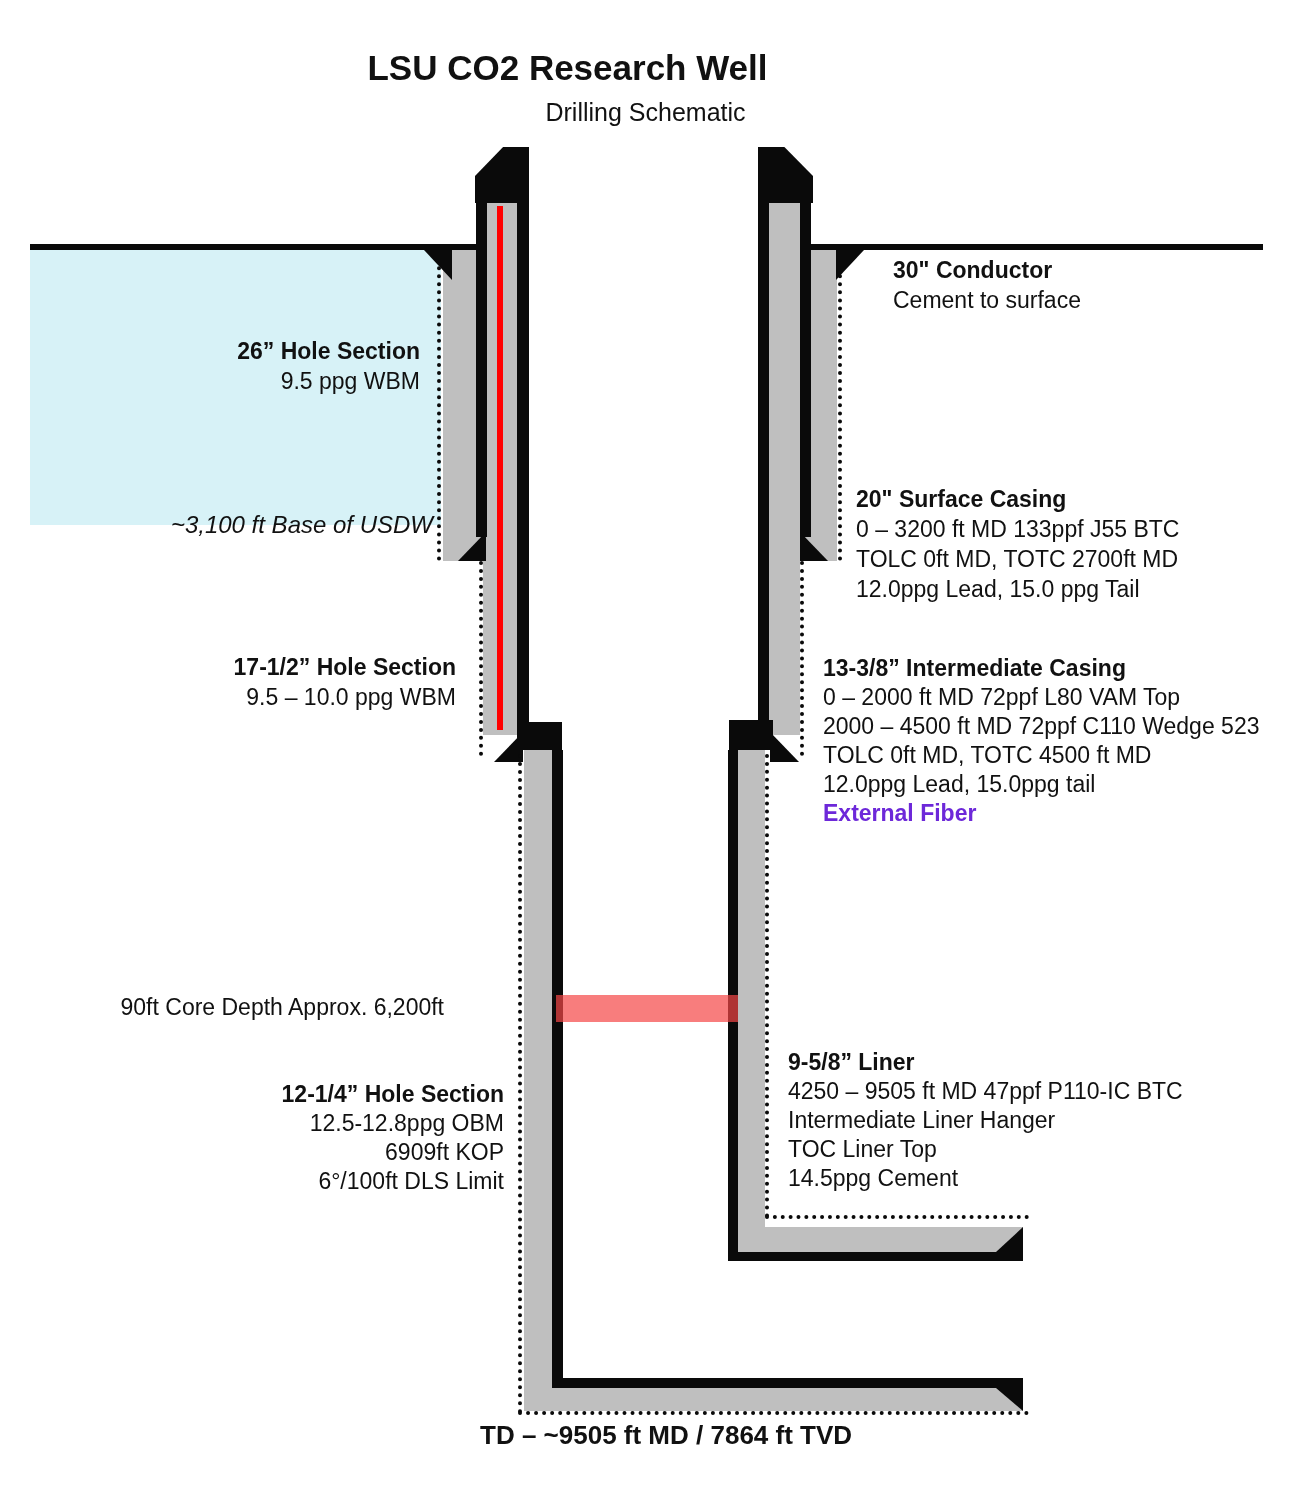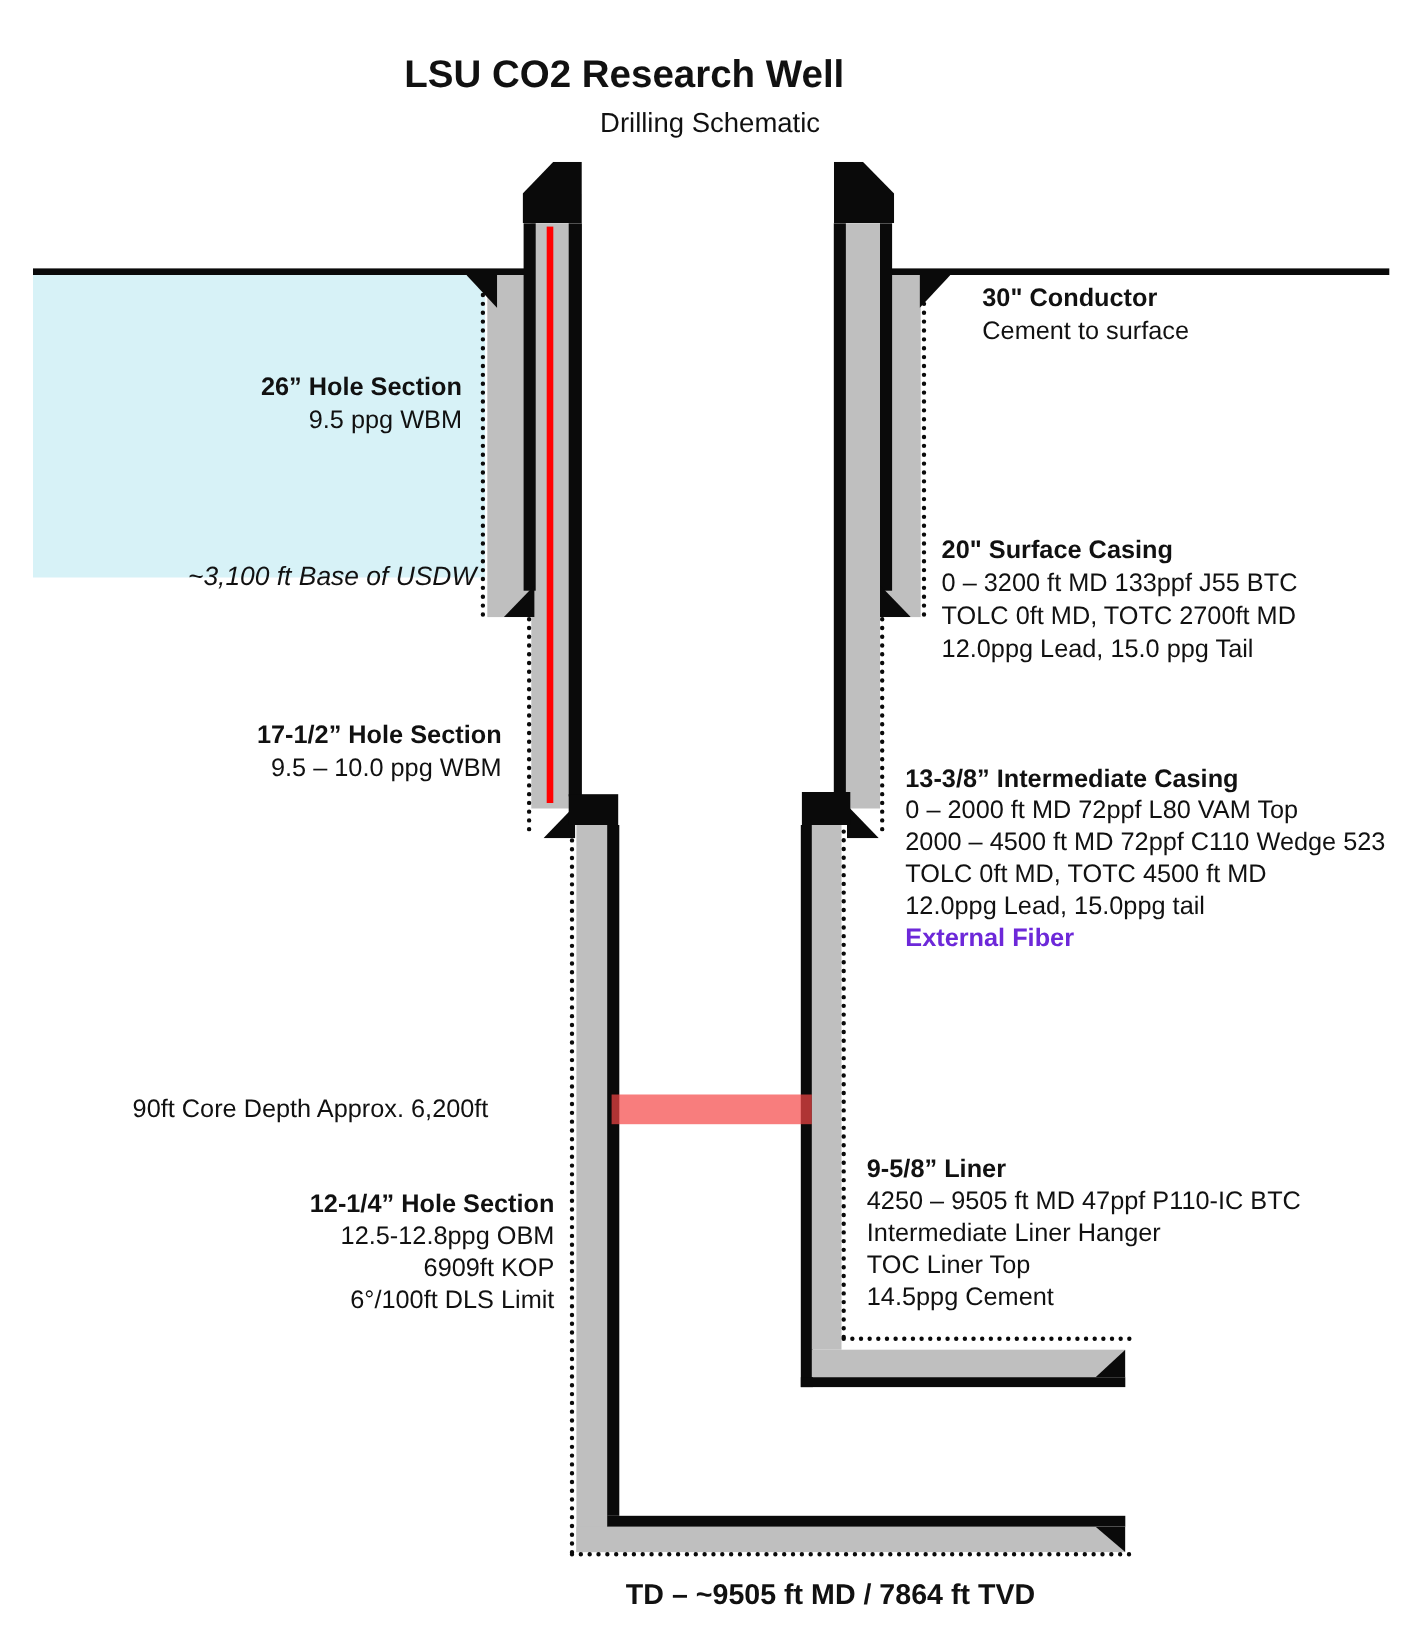--- a/index.html
+++ b/index.html
@@ -14,21 +14,21 @@
   .dot-v{width:0;border-left:4px dotted #0a0a0a;}
   .dot-h{height:0;border-top:4px dotted #0a0a0a;}
   
   .note{font-size:23px;line-height:30px;white-space:nowrap;}
   .note .t{font-weight:bold;}
   .right-note{text-align:right;}
   .red-line-txt{color:#6d28d9;font-weight:bold;}
   .italic{font-style:italic;}
   #title{left:0;top:48px;width:1079px;text-align:center;font-size:35px;font-weight:bold;padding-left:28px;}
   #subtitle{left:0;top:98px;width:1291px;text-align:center;font-size:25px;}
-  #td-note{left:480px;top:1420px;width:550px;text-align:center;font-size:26px;font-weight:bold;white-space:nowrap;margin-top:14px;}
+  #td-note{left:480px;top:1420px;width:550px;text-align:left;font-size:26px;font-weight:bold;white-space:nowrap;}
   svg{display:block;}
 </style>
 </head>
 <body>
 
 <div id="canvas">
 
   <div class="abs" id="title">LSU CO2 Research Well</div>
   <div class="abs" id="subtitle">Drilling Schematic</div>
 
@@ -125,21 +125,21 @@
     <div>0 – 3200 ft MD 133ppf J55 BTC</div>
     <div>TOLC 0ft MD, TOTC 2700ft MD</div>
     <div>12.0ppg Lead, 15.0 ppg Tail</div>
   </div>
 
   <div class="abs note right-note" style="right:835px;top:652px;">
     <div class="t">17-1/2” Hole Section</div>
     <div>9.5 – 10.0 ppg WBM</div>
   </div>
 
-  <div class="abs note" style="left:823px;top:693px;line-height:29px;">
+  <div class="abs note" style="left:823px;top:654px;line-height:29px;">
     <div class="t">13-3/8” Intermediate Casing</div>
     <div>0 – 2000 ft MD 72ppf L80 VAM Top</div>
     <div>2000 – 4500 ft MD 72ppf C110 Wedge 523</div>
     <div>TOLC 0ft MD, TOTC 4500 ft MD</div>
     <div>12.0ppg Lead, 15.0ppg tail</div>
     <div class="red-line-txt">External Fiber</div>
   </div>
 
   <div class="abs note right-note" style="right:847px;top:992px;">90ft Core Depth Approx. 6,200ft</div>
 

